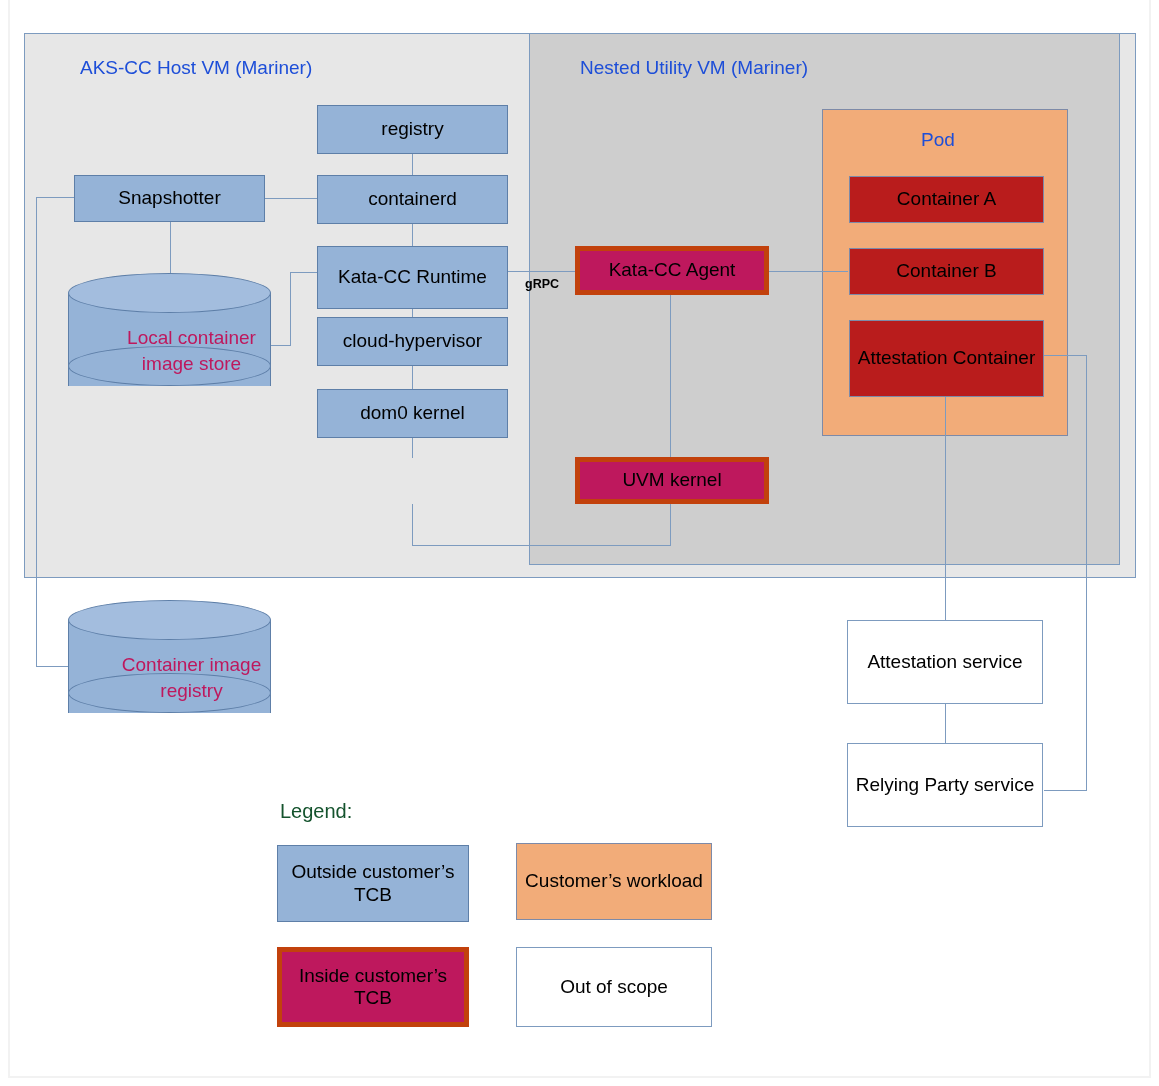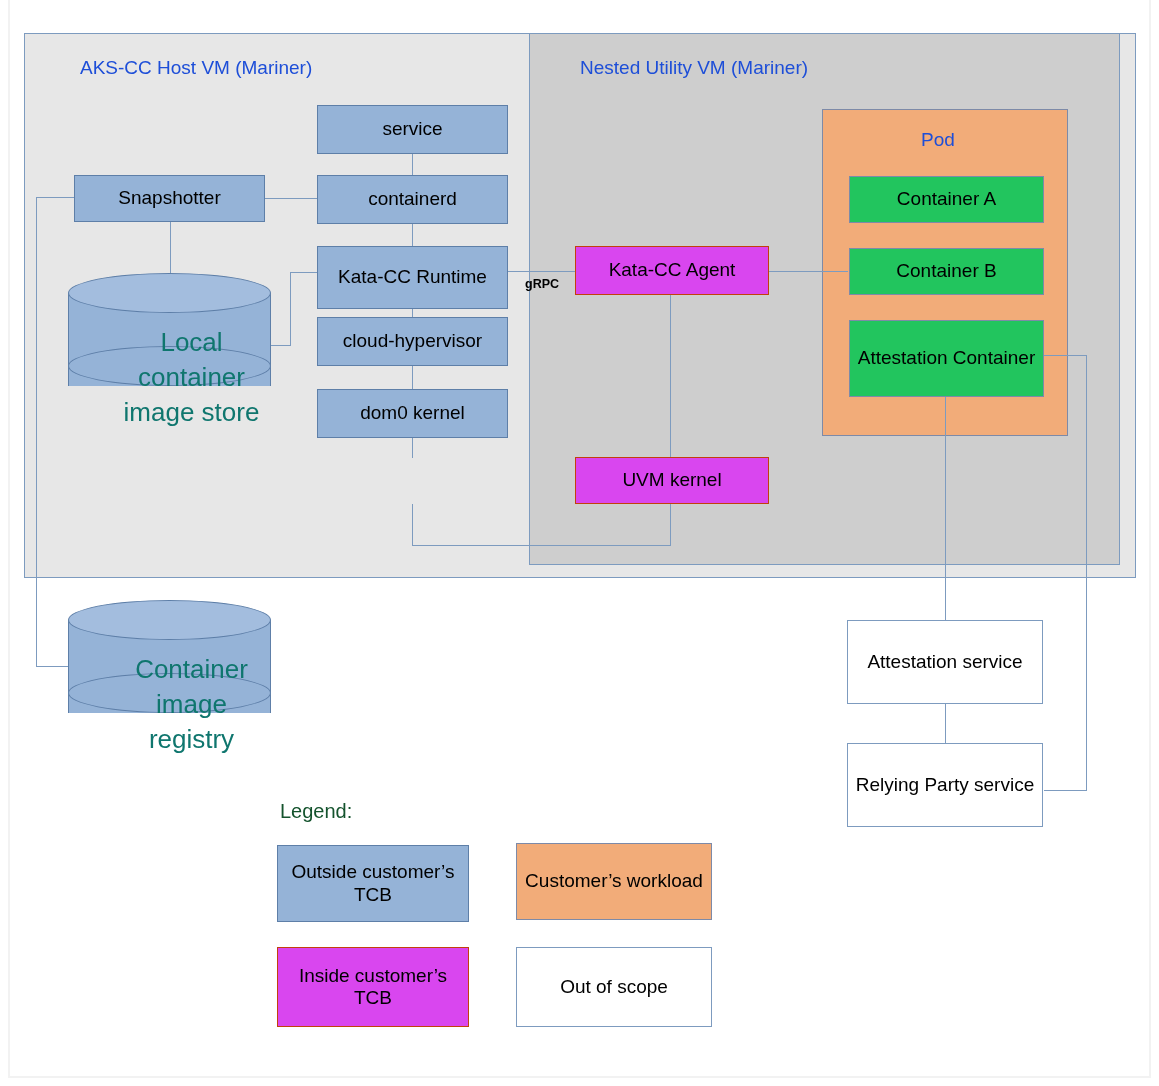--- a/index.html
+++ b/index.html
@@ -11,24 +11,24 @@
      border-left:2px solid #f2f2f2;border-right:2px solid #f2f2f2;border-bottom:2px solid #f2f2f2;
      box-sizing:border-box;}
 
   
   .node{position:absolute;box-sizing:border-box;display:flex;align-items:center;
         justify-content:center;text-align:center;line-height:1.18;
         font-size:19px;color:#000000;padding:2px 4px;}
 
   .blue{background:#95B3D7;border:1px solid #5E7FA8;}
   .blue-strong{background:#95B3D7;border:2.5px solid #3B3B3B;}
-  .green{background:#d946ef;border:1px solid #c2410c;}
+  .green{background:#be185d;border:5px solid #c2410c;}
   .orange{background:#F2AC79;border:1px solid #7D8AA8;}
   .white{background:#FFFFFF;border:1px solid #7D9BBF;}
-  .orange-inner{background:#22c55e;border:1px solid #7D8AA8;}
+  .orange-inner{background:#b91c1c;border:1px solid #7D8AA8;}
 
   
   .panel{position:absolute;box-sizing:border-box;}
   .panel-host{background:#E7E7E7;border:1.5px solid #7D9BBF;}
   .panel-uvm{background:#CECECE;border:1.5px solid #7D9BBF;}
   .panel-pod{background:#F2AC79;border:1.5px solid #7D8AA8;}
 
   .panel-title{position:absolute;font-size:19px;color:#1d4ed8;white-space:nowrap;}
 
   
@@ -39,22 +39,22 @@
   .legend-title{position:absolute;font-size:20px;color:#14532d;}
 
   
   .cyl{position:absolute;}
   .cyl .body{position:absolute;left:0;right:0;background:#95B3D7;
        border-left:1px solid #5E7FA8;border-right:1px solid #5E7FA8;}
   .cyl .top{position:absolute;left:0;right:0;top:0;background:#A3BDDE;
        border:1px solid #5E7FA8;border-radius:50%;box-sizing:border-box;}
   .cyl .bottom{position:absolute;left:0;right:0;background:#95B3D7;
        border:1px solid #5E7FA8;border-radius:50%;box-sizing:border-box;}
-  .cyl .txt{position:absolute;left:0;right:0;text-align:center;font-size:26px;
-       color:#0f766e;line-height:1.35;margin-left:44px;}
+  .cyl .txt{position:absolute;left:0;right:0;text-align:center;font-size:19px;
+       color:#be185d;line-height:1.35;margin-left:44px;}
 </style>
 </head>
 <body>
 
 <div id="canvas">
 
   <div class="page-frame"></div>
 
   <div class="panel panel-host" style="left:24px;top:33px;width:1112px;height:545px;"></div>
 
@@ -99,21 +99,21 @@
   <div class="lv" style="left:945px;top:703px;height:41px;"></div>
 
   <div class="lh" style="left:1044px;top:355px;width:42px;"></div>
   <div class="lv" style="left:1086px;top:355px;height:435px;"></div>
   <div class="lh" style="left:1044px;top:790px;width:43px;"></div>
 
   <div class="panel-title" style="left:80px;top:57px;">AKS-CC Host VM (Mariner)</div>
   <div class="panel-title" style="left:580px;top:57px;">Nested Utility VM (Mariner)</div>
   <div class="panel-title" style="left:921px;top:129px;">Pod</div>
 
-  <div class="node blue" style="left:317px;top:105px;width:191px;height:49px;">service</div>
+  <div class="node blue" style="left:317px;top:105px;width:191px;height:49px;">registry</div>
 
   <div class="node blue" style="left:317px;top:175px;width:191px;height:49px;">containerd</div>
 
   <div class="node blue" style="left:317px;top:246px;width:191px;height:63px;">Kata-CC Runtime</div>
 
   <div class="node blue" style="left:317px;top:317px;width:191px;height:49px;">cloud-hypervisor</div>
 
   <div class="node blue" style="left:317px;top:389px;width:191px;height:49px;">dom0 kernel</div>
 
 

